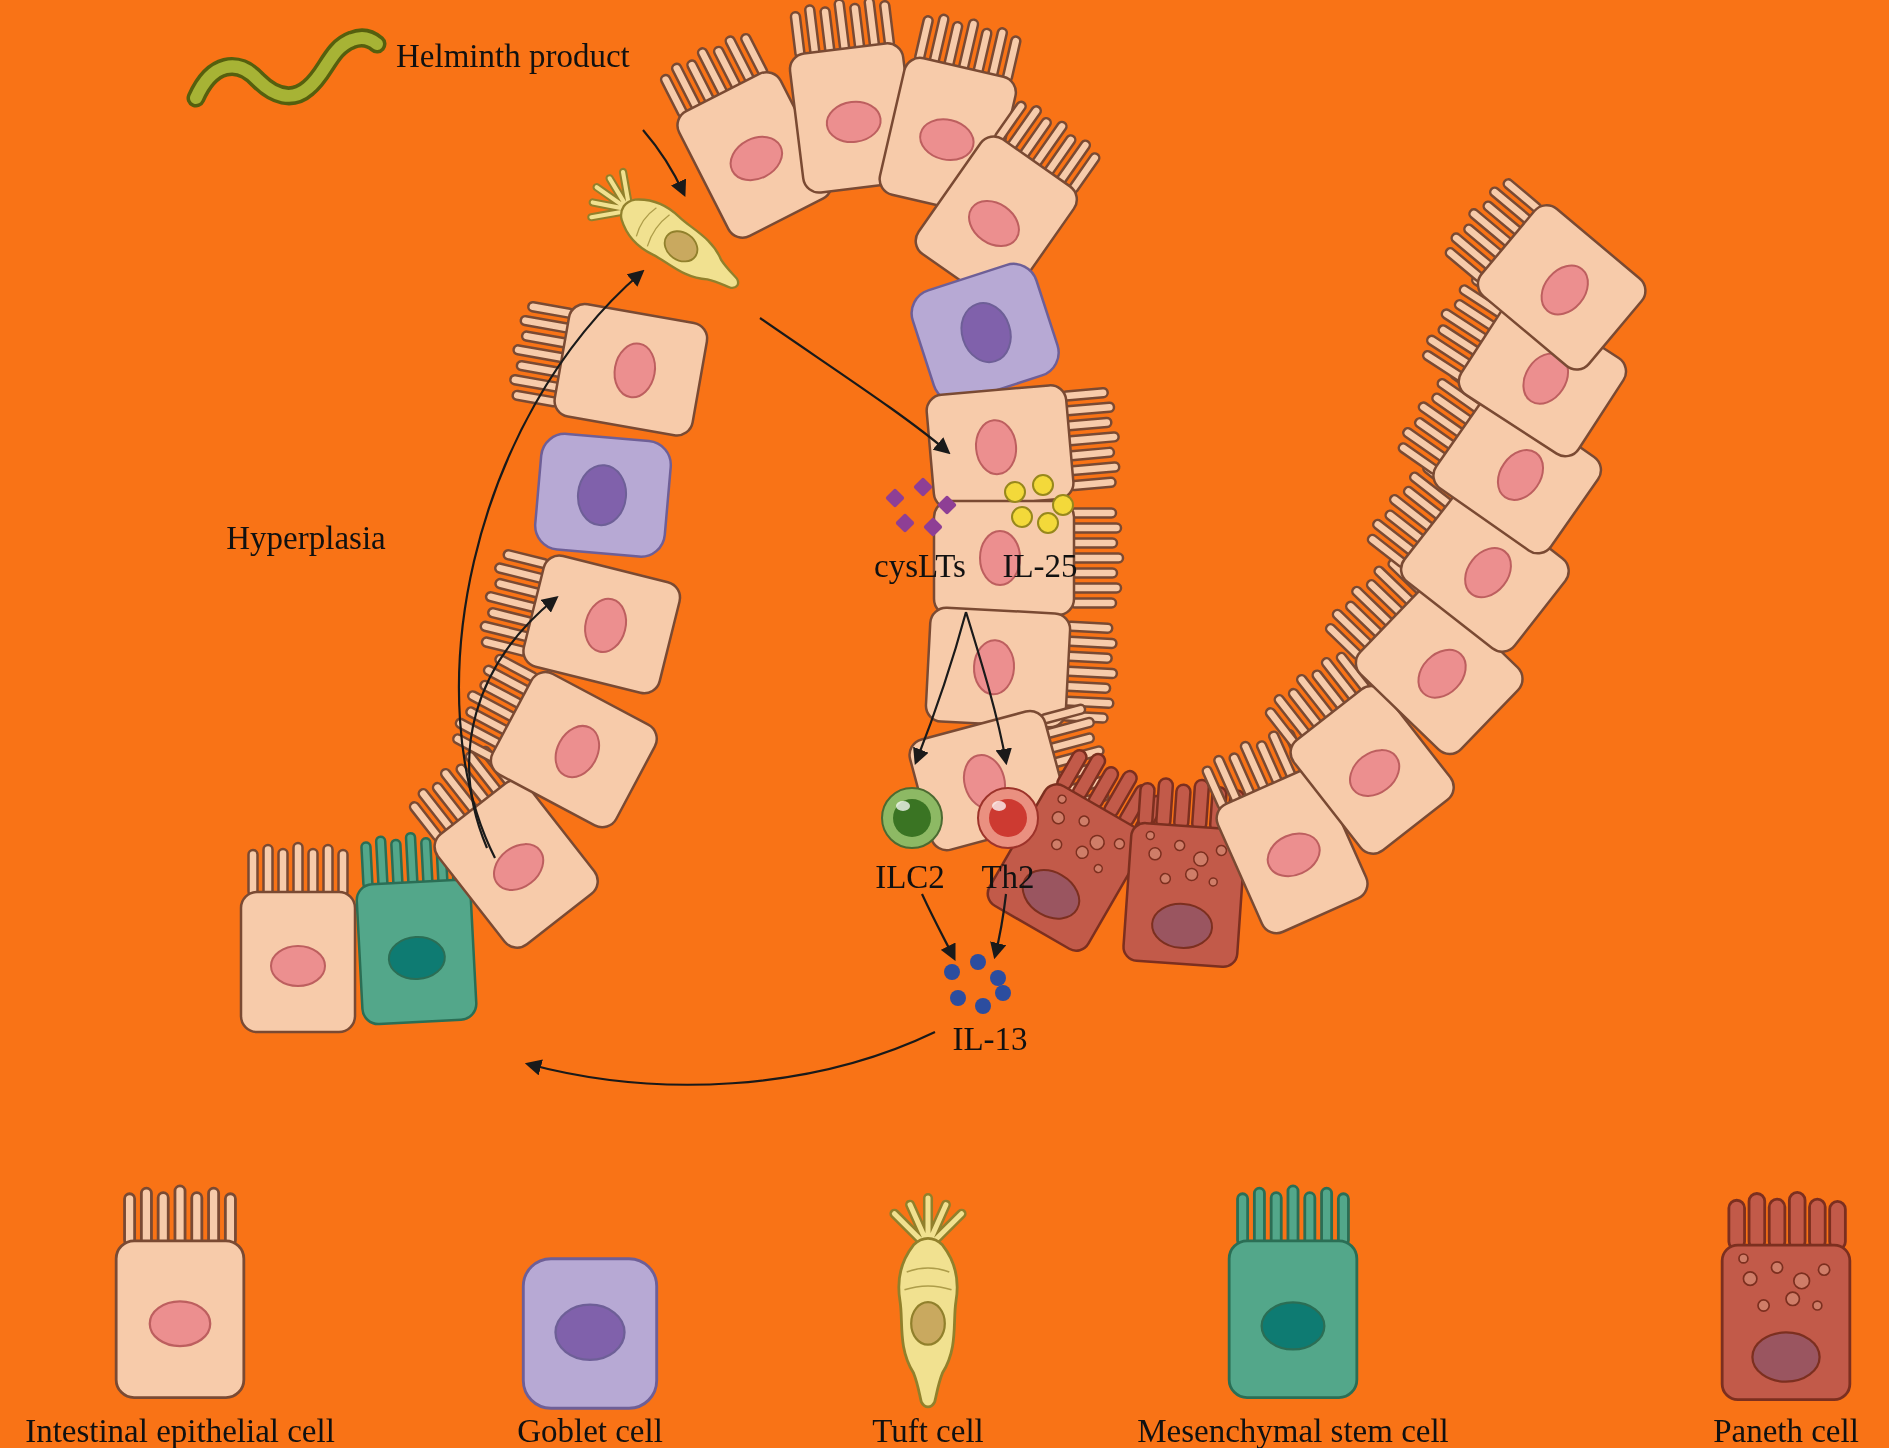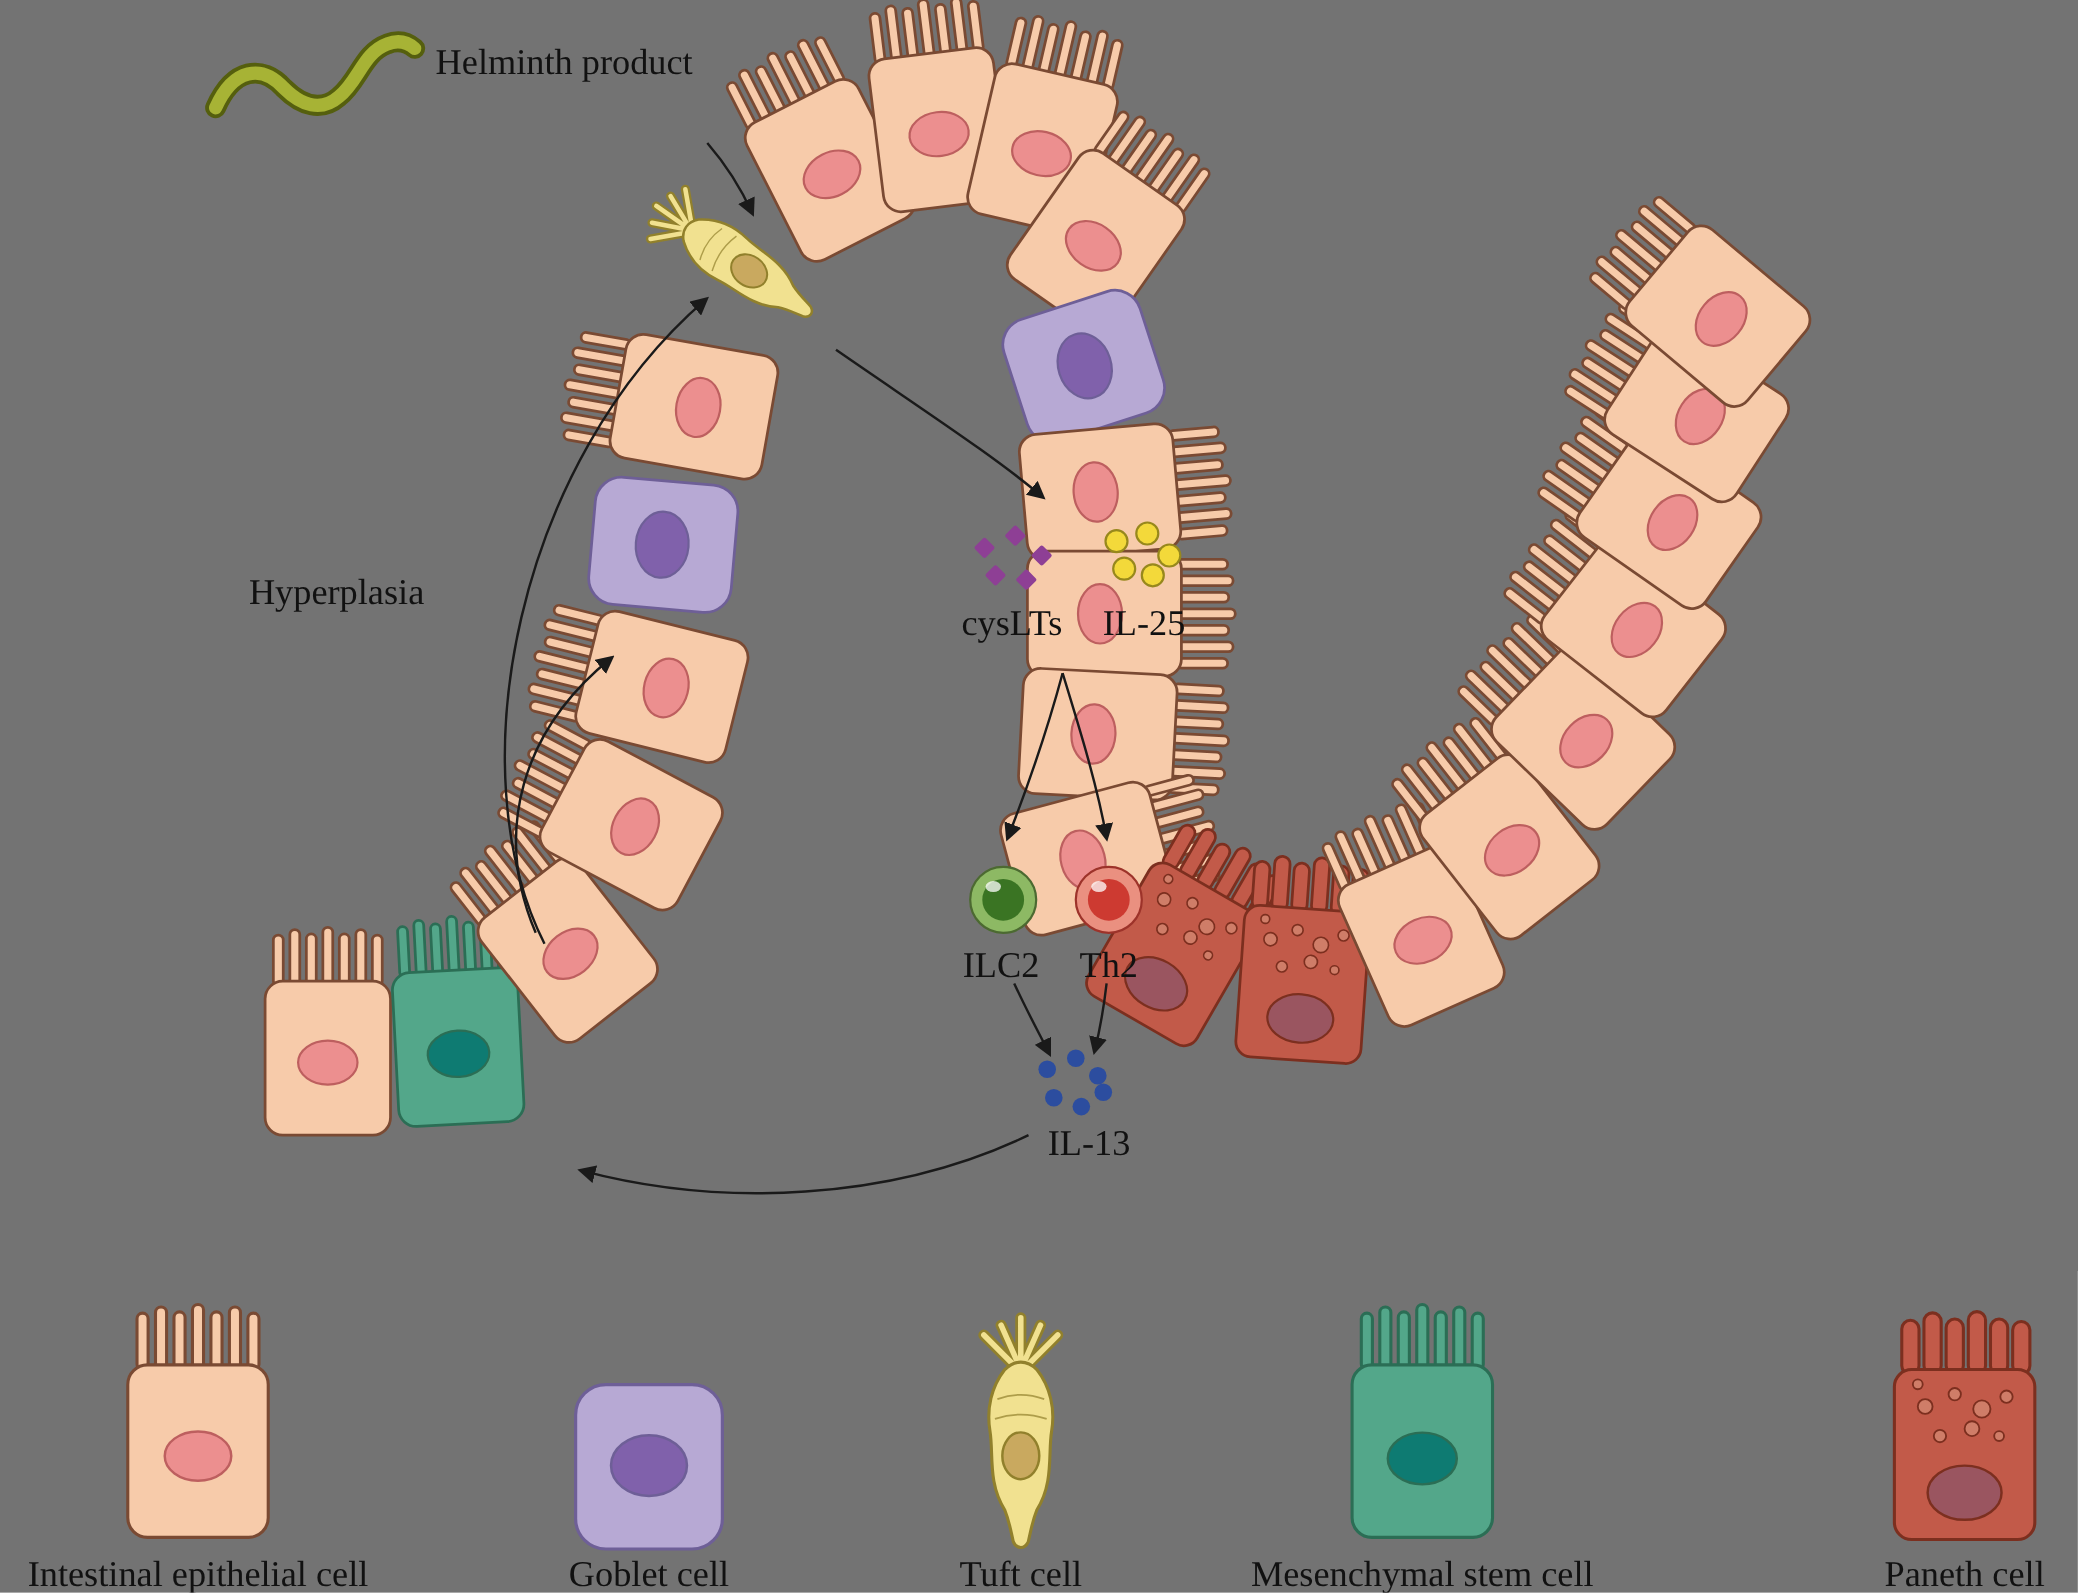--- a/index.html
+++ b/index.html
@@ -1,16 +1,16 @@
 <!DOCTYPE html>
 <html style="--ep-body: #f7cbaa; --cell-outline: #7a4a33; --ep-nuc: #ec8f8f; --ep-nuc-stroke: #bd5f5f; --gob-body: #b7a9d4; --gob-stroke: #6e5f97; --gob-nuc: #8061ab; --tuft-body: #f1e190; --tuft-stroke: #91802c; --tuft-nuc: #c9a95f; --mes-body: #53a78a; --mes-stroke: #2b6e55; --mes-nuc: #0e7b72; --pan-body: #c25a49; --pan-stroke: #7c2f1f; --pan-nuc: #9a5560; --pan-gran: #cf7d68; --helminth: #a7b335; --helminth-dark: #555f0e; --cyslts: #8e3f95; --il25: #f3d93a; --il25-stroke: #97881c; --il13: #2c4d9f; --ilc2-outer: #8db964; --ilc2-inner: #3a7423; --ilc2-stroke: #4c6a31; --th2-outer: #ea9080; --th2-inner: #cd3a31; --th2-stroke: #9d332a; --arrow: #1a1a1a; --text: #111111;"><head>
 <meta charset="utf-8">
 <style>
   html,body{margin:0;padding:0;background:#ffffff;}
-  .figure-wrap{width:1889px;height:1448px;position:relative;background:#737373;overflow:hidden;}
+  .figure-wrap{width:1889px;height:1448px;position:relative;background:#f97316;overflow:hidden;}
   svg{display:block;}
   .lbl{font-family:"Liberation Serif","DejaVu Serif",serif;font-size:33px;fill:var(--text);}
   
   .st-ep{fill:var(--ep-body);stroke:var(--cell-outline);stroke-width:2.5;}
   .st-ep-nuc{fill:var(--ep-nuc);stroke:var(--ep-nuc-stroke);stroke-width:2;}
   .st-gob{fill:var(--gob-body);stroke:var(--gob-stroke);stroke-width:2.5;}
   .st-gob-nuc{fill:var(--gob-nuc);stroke:var(--gob-stroke);stroke-width:2;}
   .st-mes{fill:var(--mes-body);stroke:var(--mes-stroke);stroke-width:2.5;}
   .st-mes-nuc{fill:var(--mes-nuc);stroke:var(--mes-stroke);stroke-width:2;}
   .st-pan{fill:var(--pan-body);stroke:var(--pan-stroke);stroke-width:2.5;}

